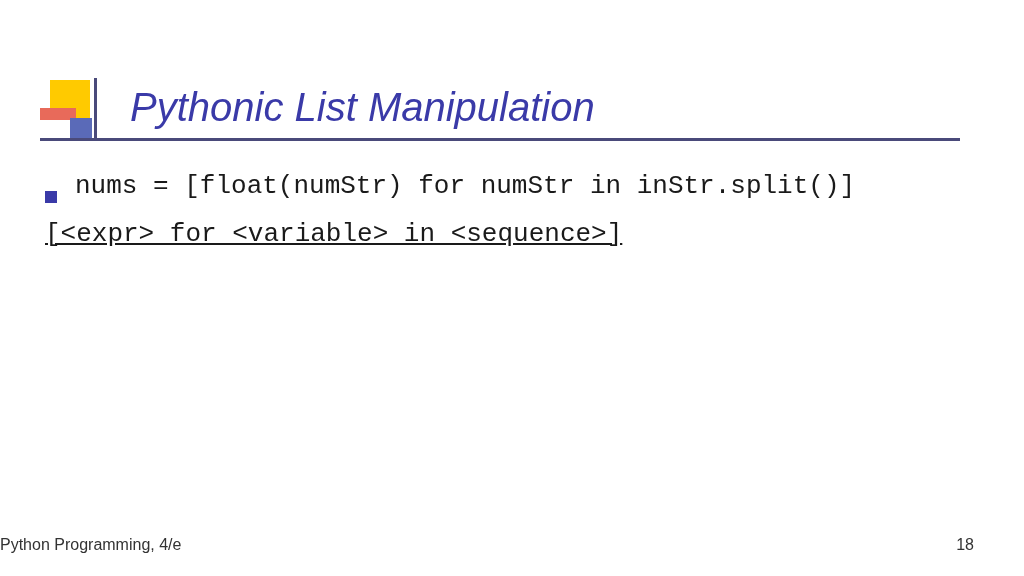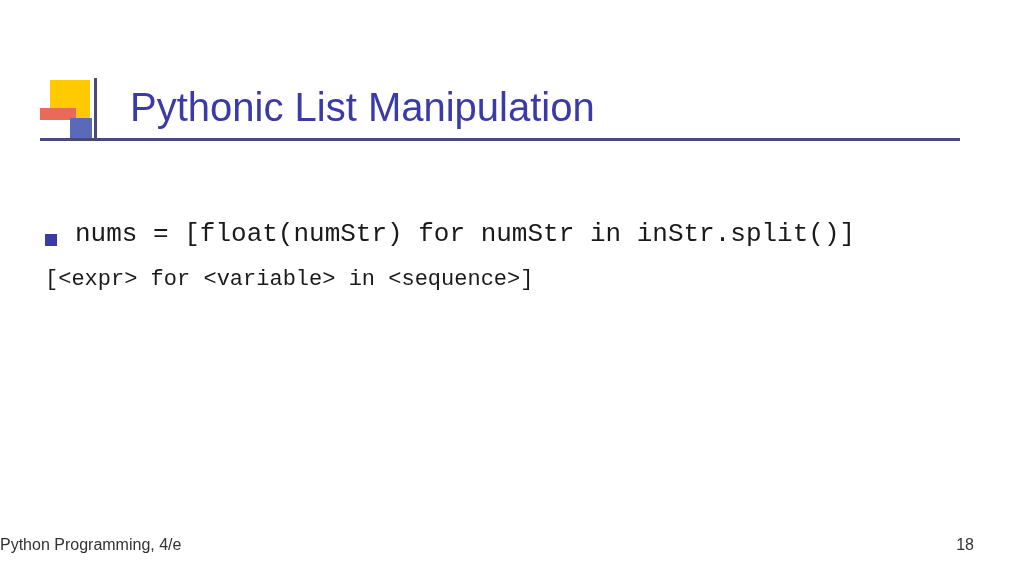--- a/index.html
+++ b/index.html
@@ -58,52 +58,53 @@
     height: 62px;
     background: #4a4a7a;
   }
   .slide-title {
     position: absolute;
     top: 85px;
     left: 130px;
     font-size: 40px;
     color: #3a3aa8;
     font-weight: normal;
+    font-style: italic;
   }
   .content {
     position: absolute;
     top: 170px;
     left: 45px;
     width: 940px;
   }
   .bullet-item {
     display: flex;
-    align-items: center;
+    align-items: flex-end;
     margin-bottom: 16px;
-    margin-top: 48px;
   }
   .bullet {
     width: 12px;
     height: 12px;
     background: #3a3aa8;
     flex-shrink: 0;
     margin-top: 12px;
     margin-right: 18px;
   }
   .bullet-text {
     font-size: 28px;
     color: #1a1a1a;
     line-height: 1.25;
   }
   .code-line {
     font-family: "Courier New", monospace;
-    font-size: 22px;
+    font-size: 26px;
     color: #1a1a1a;
     margin-top: 4px;
     margin-bottom: 14px;
+    text-decoration: underline;
   }
   .mono {
     font-family: "Courier New", monospace;
     font-size: 26px;
   }
   .footer-center {
     position: absolute;
     bottom: 22px;
     left: 0;
     width: 992px;

